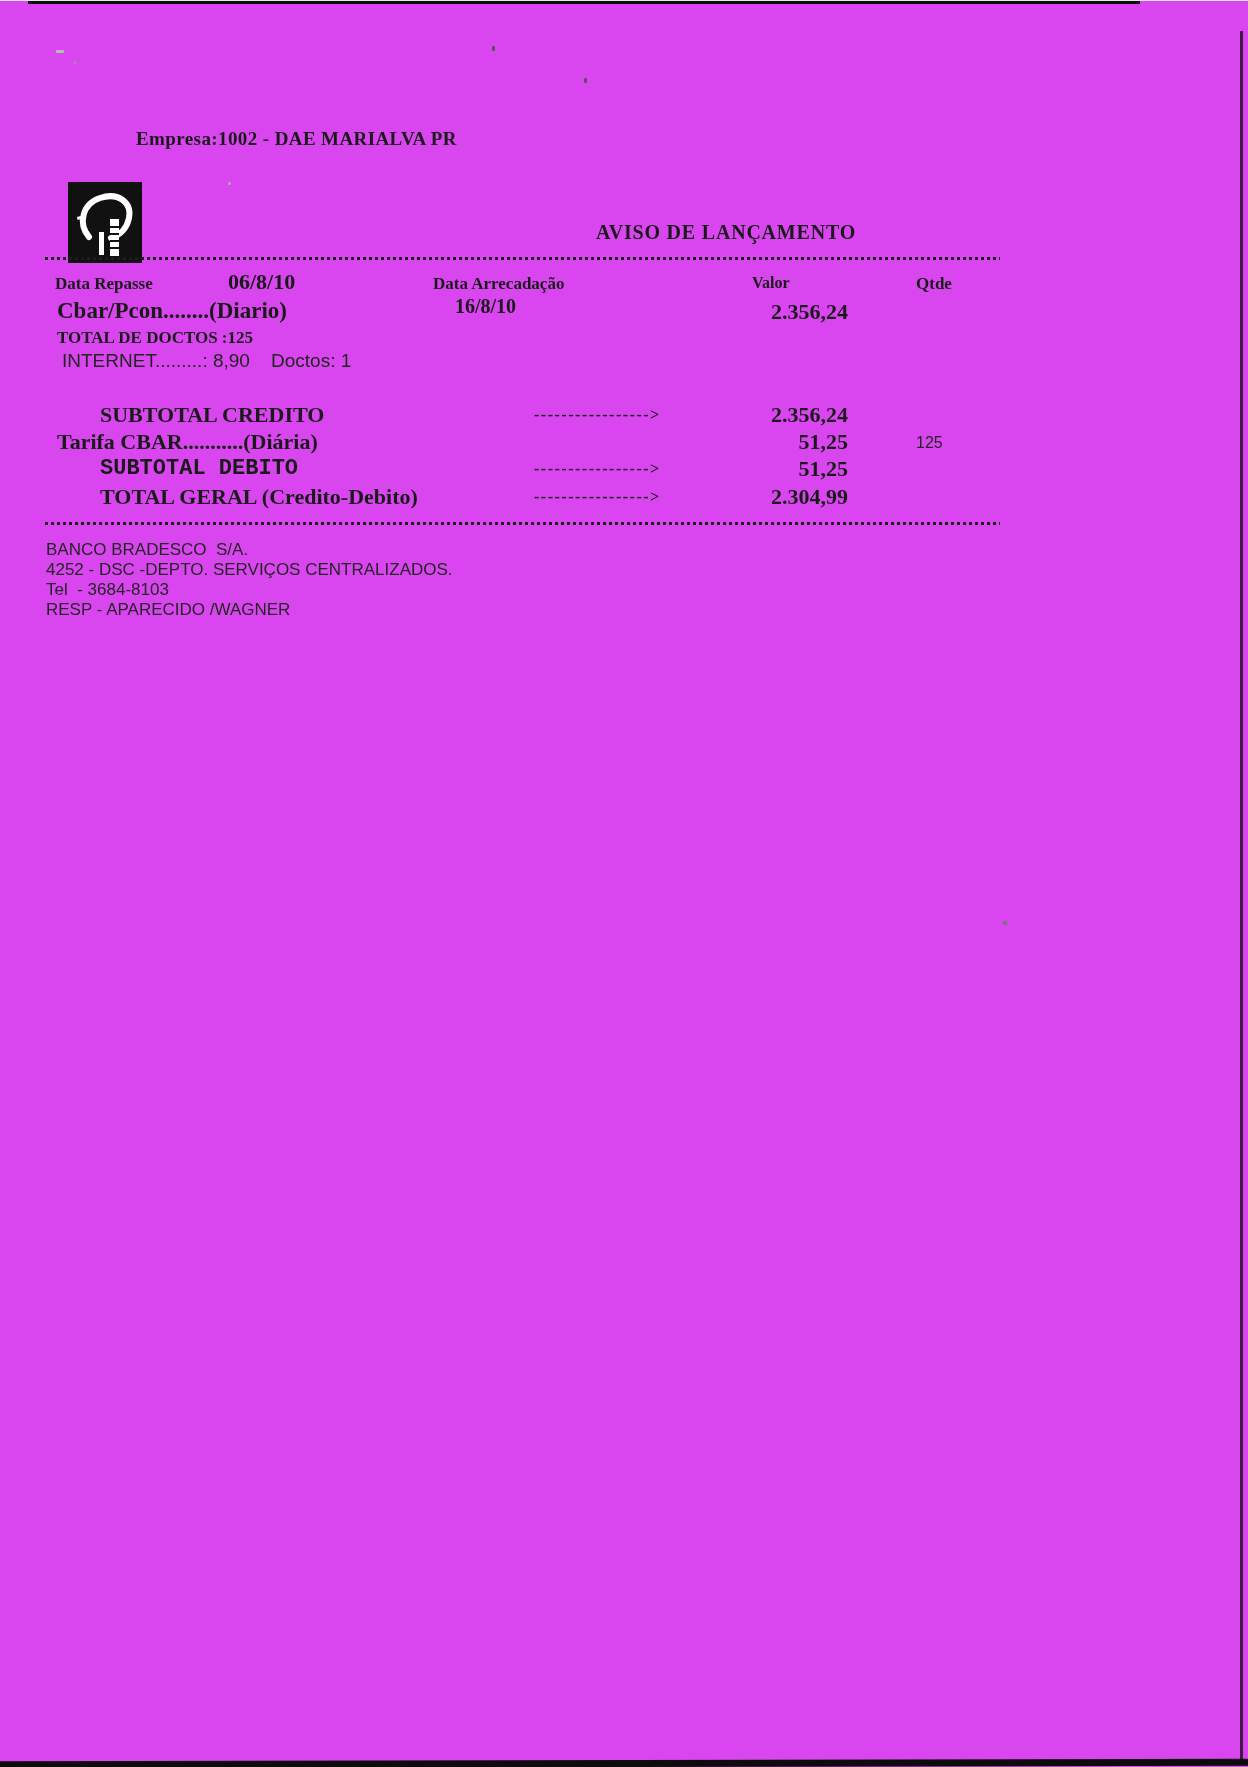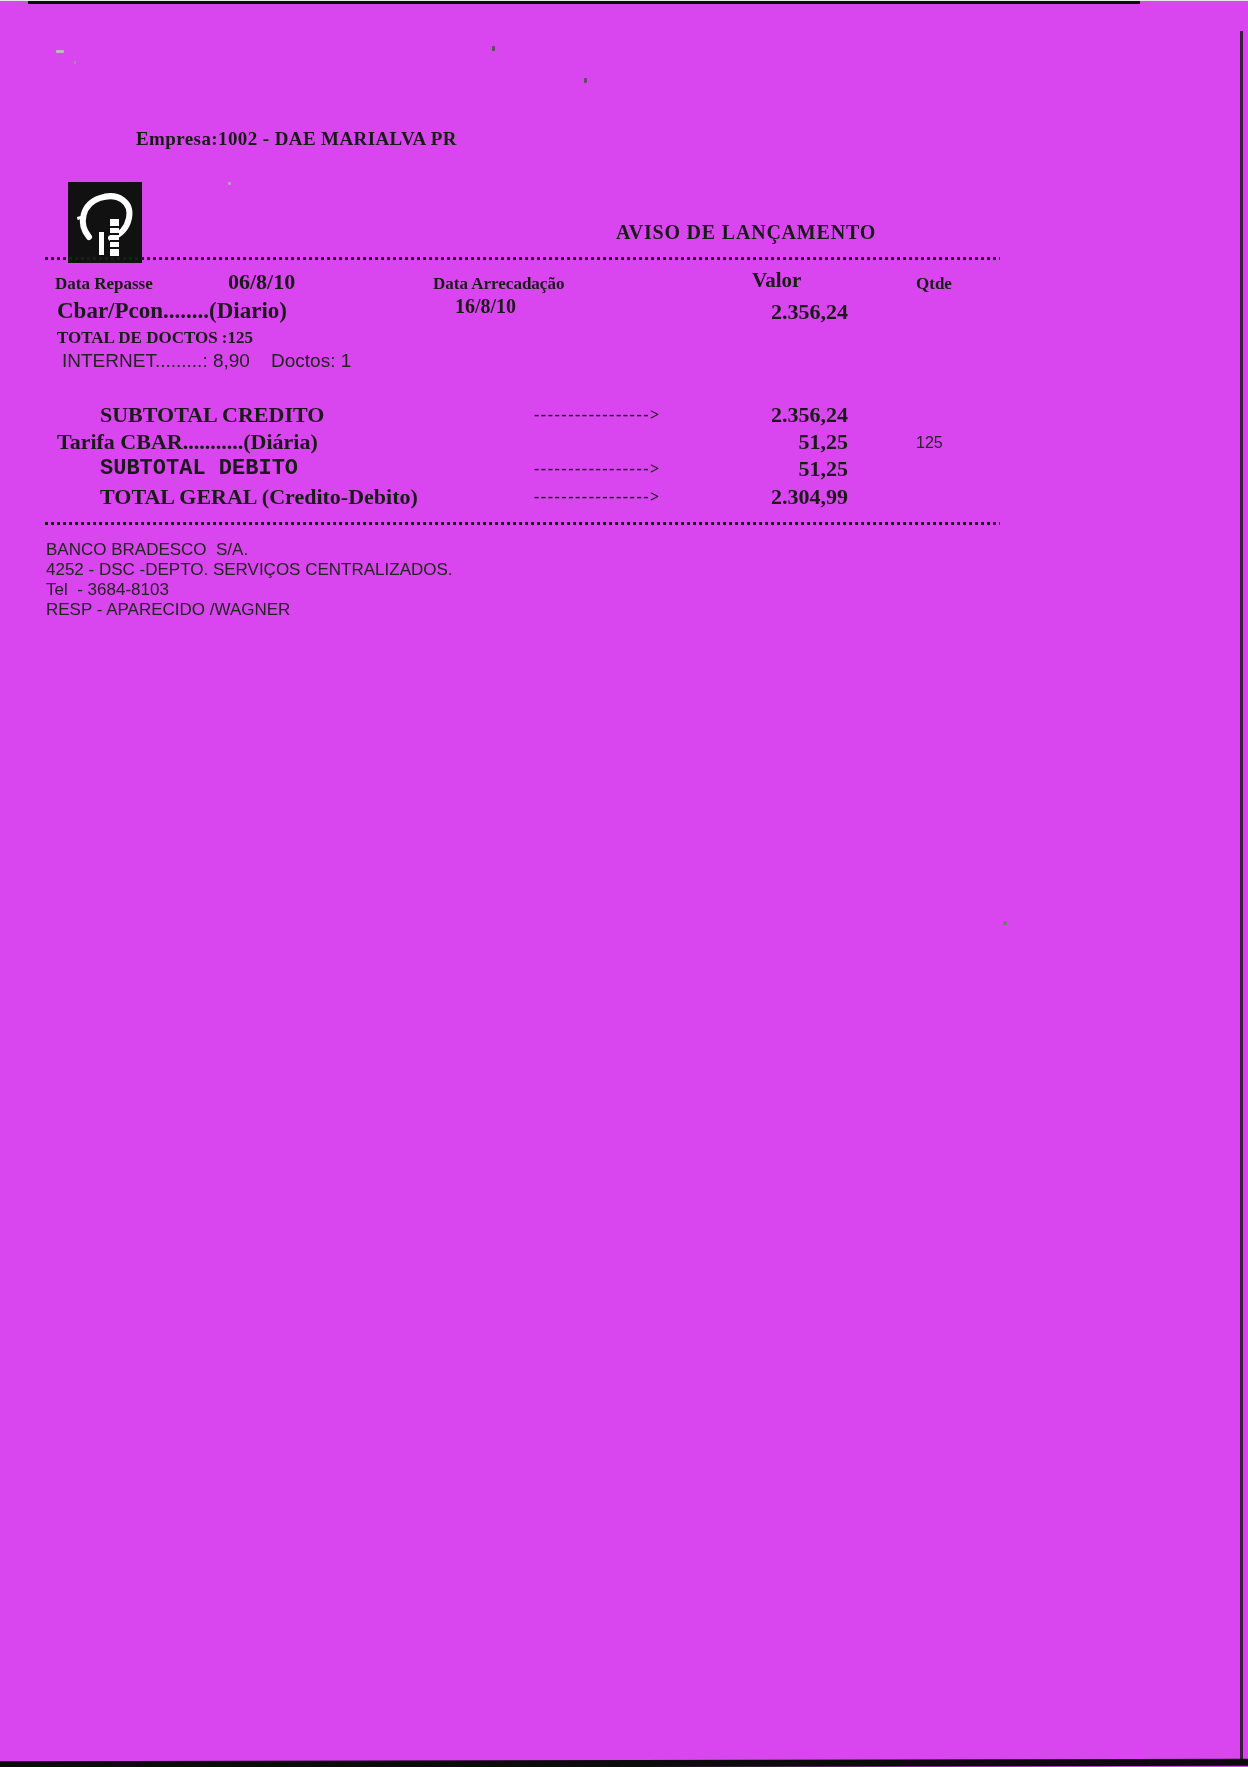--- a/index.html
+++ b/index.html
@@ -47,29 +47,29 @@
       <rect x="9" y="34" width="8" height="3" fill="#fff" transform="rotate(-15 13 35)"></rect>
       <rect x="31" y="50" width="5" height="23" fill="#fff"></rect>
       <rect x="42" y="37" width="9" height="37" fill="#fff"></rect>
       <rect x="42" y="44" width="9" height="2" fill="#111"></rect>
       <rect x="42" y="51" width="9" height="2" fill="#111"></rect>
       <rect x="42" y="58" width="9" height="2" fill="#111"></rect>
       <rect x="42" y="65" width="9" height="2" fill="#111"></rect>
     </svg>
   </div>
 
-  <div class="abs serifb" style="left:616px;top:220px;font-size:20px;letter-spacing:0.8px;">AVISO DE LANÇAMENTO</div>
+  <div class="abs serifb" style="left:596px;top:220px;font-size:20px;letter-spacing:0.8px;">AVISO DE LANÇAMENTO</div>
 
   <div class="dashline" style="left:45px;top:256px;width:955px;"></div>
 
   <div>
     <div class="abs serifb" style="left:55px;top:273px;font-size:17px;">Data Repasse</div>
     <div class="abs serifb" style="left:228px;top:268px;font-size:22px;">06/8/10</div>
     <div class="abs serifb" style="left:433px;top:273px;font-size:17px;">Data Arrecadação</div>
-    <div class="abs serifb" style="left:752px;top:267px;font-size:21px;text-align:right;">Valor</div>
+    <div class="abs serifb" style="left:752px;top:273px;font-size:16px;text-align:right;">Valor</div>
     <div class="abs serifb" style="left:916px;top:273px;font-size:17px;">Qtde</div>
   </div>
 
   <div>
     <div class="abs serifb" style="left:57px;top:297px;font-size:23px;">Cbar/Pcon........(Diario)</div>
     <div class="abs serifb" style="left:455px;top:294px;font-size:20px;">16/8/10</div>
     <div class="abs serifb val" style="left:690px;top:298px;width:158px;font-size:22px;">2.356,24</div>
   </div>
 
   <div class="abs serifb" style="left:57px;top:327px;font-size:17px;">TOTAL DE DOCTOS :125</div>

